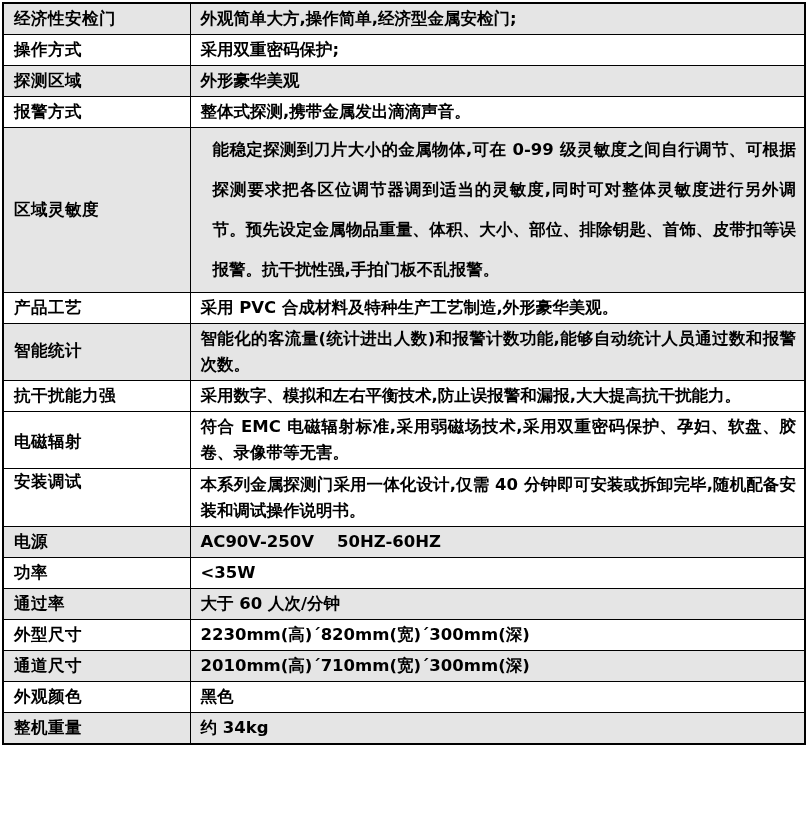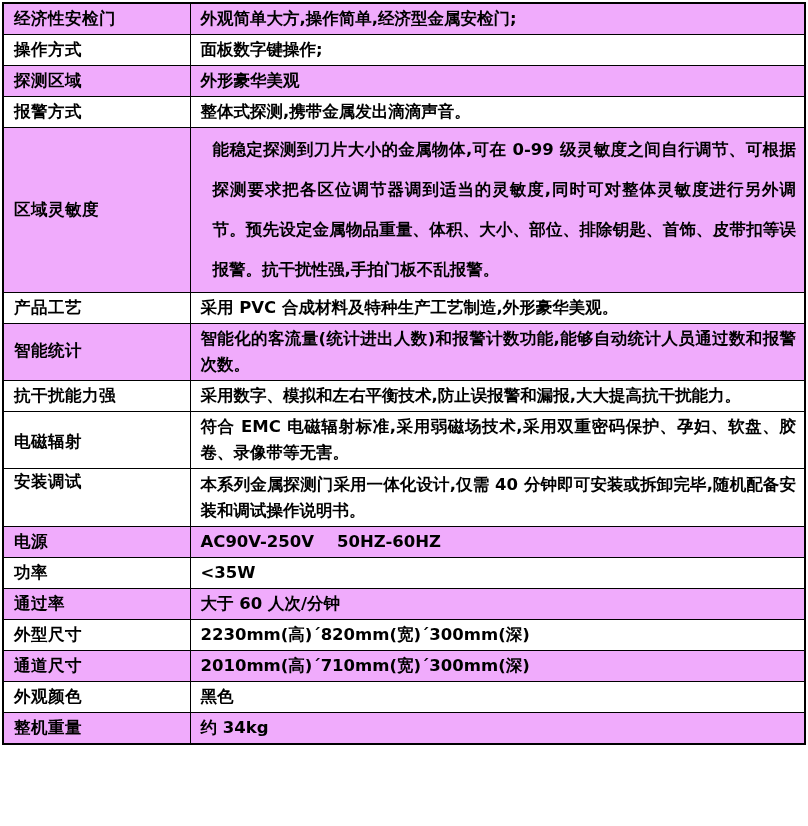--- a/index.html
+++ b/index.html
@@ -38,41 +38,41 @@
     letter-spacing: 0.5px;
     white-space: nowrap;
   }
   td.value-cell {
     text-align: justify;
     line-height: 26px;
     padding-left: 11px;
     padding-right: 10px;
   }
   tr.shaded td {
-    background: #f0abfc;
+    background: #e5e5e5;
   }
   tr.row-tall td.value-cell {
     line-height: 40px;
     padding-left: 22px;
   }
   
 </style>
 </head>
 <body>
 
 <div class="page">
   <table class="spec-table">
     <tbody>
       <tr class="shaded" style="height:31px">
         <td class="label-cell">经济性安检门</td>
         <td class="value-cell">外观简单大方,操作简单,经济型金属安检门;</td>
       </tr>
       <tr style="height:30px">
         <td class="label-cell">操作方式</td>
-        <td class="value-cell">面板数字键操作;</td>
+        <td class="value-cell">采用双重密码保护;</td>
       </tr>
       <tr class="shaded" style="height:30px">
         <td class="label-cell">探测区域</td>
         <td class="value-cell">外形豪华美观</td>
       </tr>
       <tr style="height:29px">
         <td class="label-cell">报警方式</td>
         <td class="value-cell">整体式探测,携带金属发出滴滴声音。</td>
       </tr>
       <tr class="shaded row-tall" style="height:163px">

